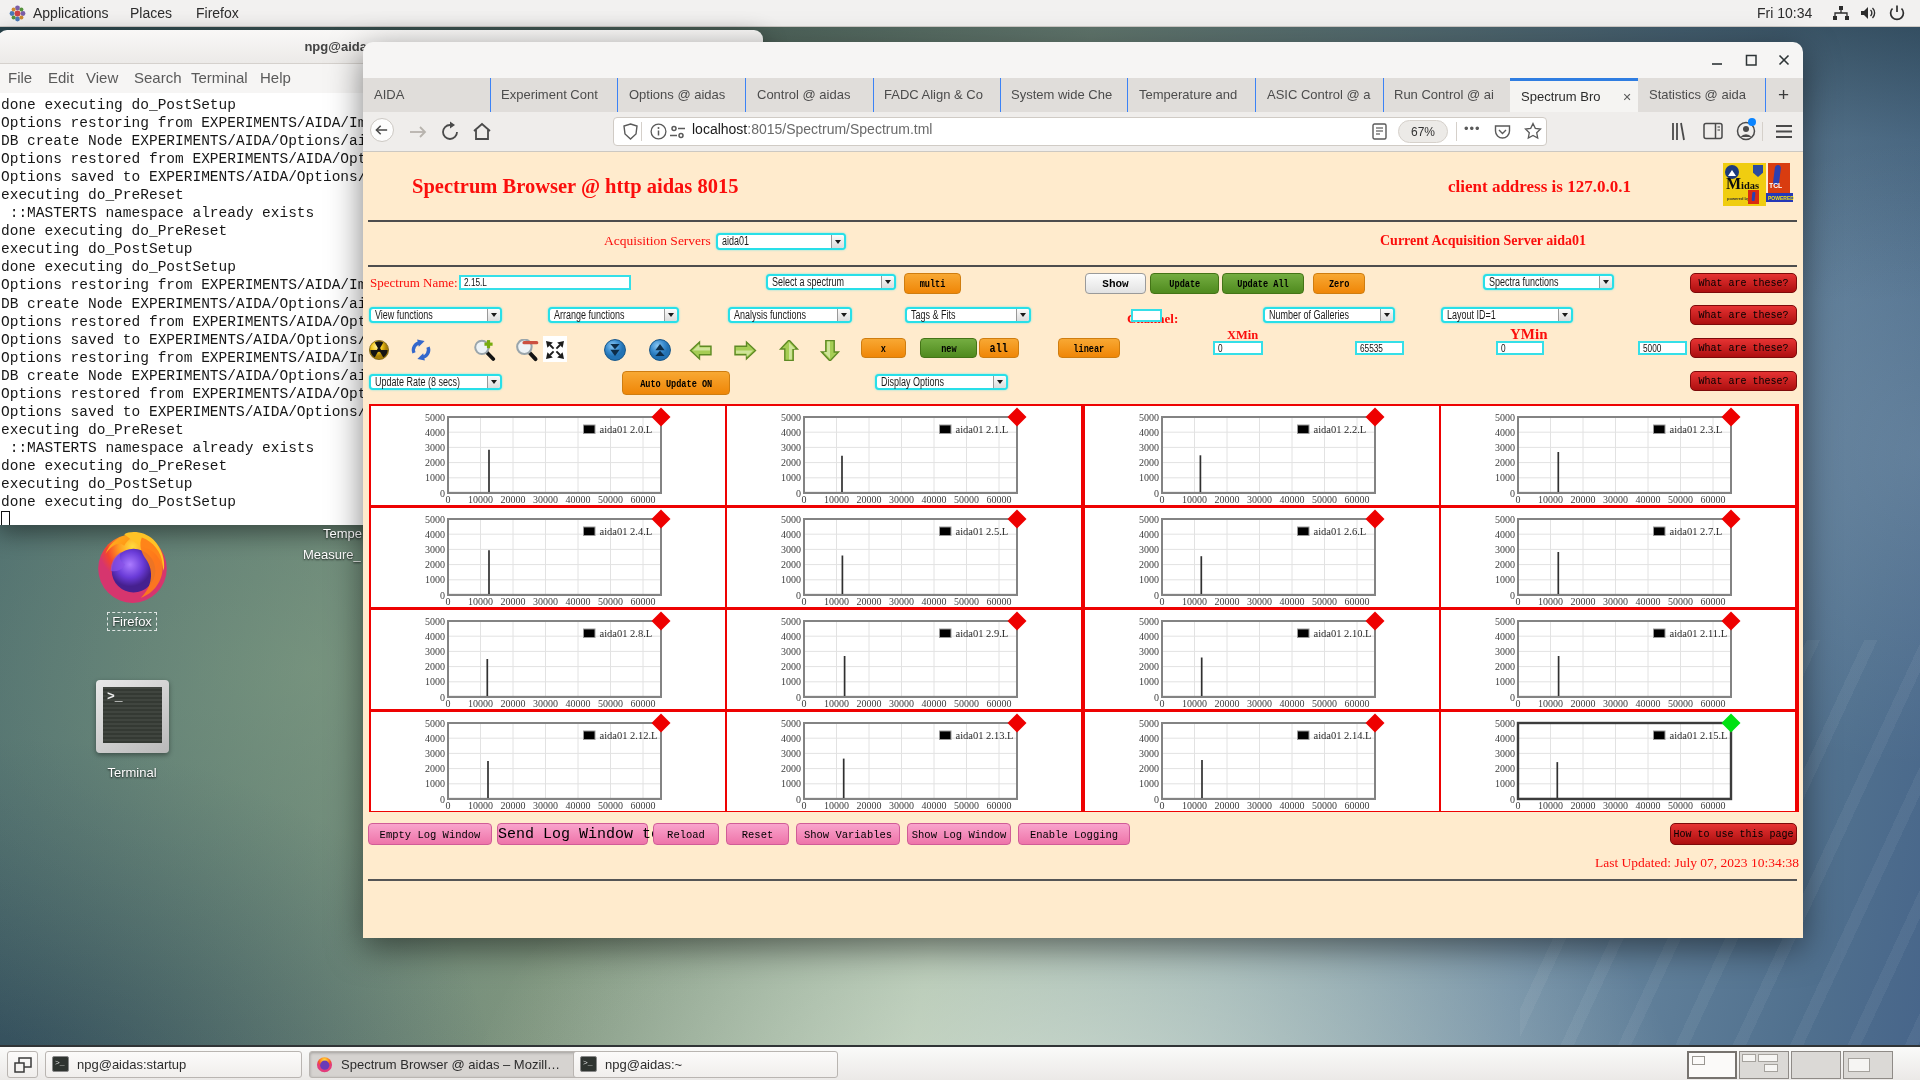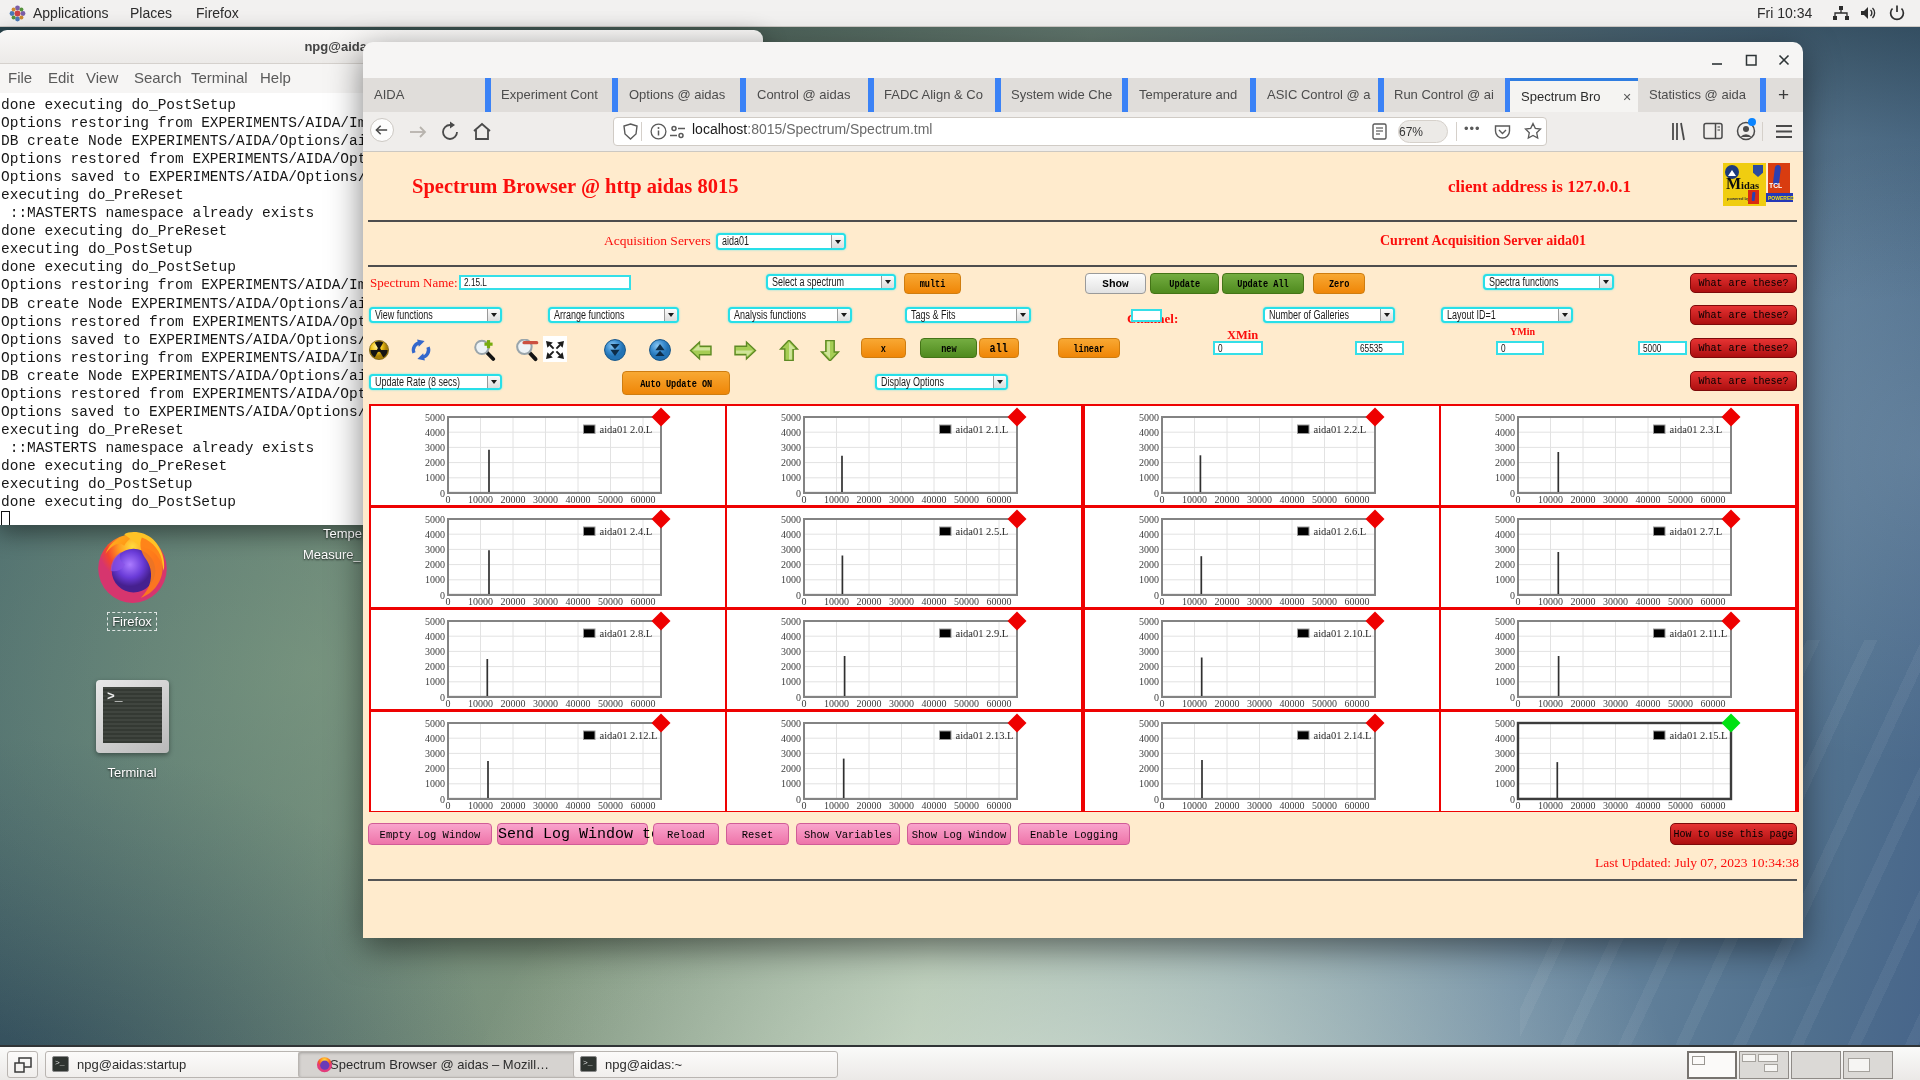--- a/index.html
+++ b/index.html
@@ -35,21 +35,21 @@
 .dlabel { position:absolute; color:#fff; font-size:13px; text-align:center;
   text-shadow:0 1px 2px rgba(0,0,0,0.85); }
 
 #fx { position:absolute; left:363px; top:42px; width:1440px; height:896px; border-radius:10px 10px 0 0;
   box-shadow:0 10px 34px rgba(0,0,0,0.5); background:#f6f5f4; }
 #fxtitle { position:absolute; left:0; top:0; width:100%; height:36px; background:linear-gradient(#f7f6f5,#f0eeec);
   border-radius:10px 10px 0 0; border-bottom:1px solid #dad6d1; text-align:center; font-size:13px; font-weight:bold;
   color:#2e3436; line-height:36px; }
 #fxtabs { position:absolute; left:0; top:36px; width:100%; height:34px; background:#e0ddda; }
 .tab { position:absolute; top:78px; height:34px; line-height:34px; font-size:13px; color:#4c4c4c;
-  padding-left:11px; border-right:6px solid #3b82f6; overflow:hidden; white-space:nowrap; }
+  padding-left:11px; border-right:1px solid #3b82f6; overflow:hidden; white-space:nowrap; }
 .tab.active { background:#f5f4f2; border-top:3px solid #2f7de1; line-height:31px; color:#2b2b2b; border-right:none; }
 .tabx { margin-left:22px; font-size:11px; color:#5a5a5a; }
 #fxnav { position:absolute; left:0; top:70px; width:100%; height:40px; background:#efedeb; border-bottom:1px solid #ccc8c2; }
 .nico { position:absolute; top:8px; width:24px; height:24px; }
 #fxcontent { position:absolute; left:0; top:110px; width:1440px; height:786px; background:#ffebcd; overflow:hidden; }
 
 .rlab { position:absolute; font-family:"Liberation Serif",serif; color:#fb0e0c; white-space:nowrap; }
 .bold { font-weight:bold;margin-left:44px; }
 .hr { position:absolute; height:2px; background:#4d4d4d; }
 .btn { position:absolute; text-align:center; font-weight:bold; color:#000; border-radius:4px; white-space:nowrap;font-family:Liberation Mono, monospace; }
@@ -248,21 +248,21 @@
   </svg>
 <div class="abs" style="left:692px;top:121px;font-size:14px;color:#1a1a1a">localhost<span style="color:#6a6a6a">:8015/Spectrum/Spectrum.tml</span></div>
 <svg class="abs" style="left:1372px;top:123px" width="15" height="17" viewBox="0 0 15 17">
     <rect x="1" y="1" width="13" height="15" rx="1.5" fill="none" stroke="#5a5a5a" stroke-width="1.4"></rect>
     <g stroke="#5a5a5a" stroke-width="1.2">
       <line x1="4" y1="5" x2="11" y2="5"></line>
       <line x1="4" y1="8" x2="11" y2="8"></line>
       <line x1="4" y1="11" x2="8" y2="11"></line>
     </g>
   </svg>
-<div class="abs" style="left:1398px;top:120px;width:50px;height:23px;background:#eceae7;border:1px solid #d6d1cb;border-radius:12px;text-align:left;line-height:23px;font-size:12px;color:#333">67%</div>
+<div class="abs" style="left:1398px;top:120px;width:50px;height:23px;background:#eceae7;border:1px solid #d6d1cb;border-radius:12px;text-align:center;line-height:23px;font-size:12px;color:#333">67%</div>
 <div class="abs" style="left:1456px;top:122px;width:1px;height:19px;background:#d5d0ca"></div>
 <div class="abs" style="left:1464px;top:121px;font-size:13px;color:#5a5a5a;letter-spacing:1px">•••</div>
 <svg class="abs" style="left:1494px;top:124px" width="17" height="16" viewBox="0 0 17 16">
     <path d="M1.5 2 L15.5 2 L15.5 7 A7 7 0 0 1 1.5 7 Z" fill="none" stroke="#5a5a5a" stroke-width="1.4"></path>
     <polyline points="5,6 8.5,9.5 12,6" fill="none" stroke="#5a5a5a" stroke-width="1.4"></polyline>
   </svg>
 <svg class="abs" style="left:1524px;top:122px" width="18" height="18" viewBox="0 0 18 18">
     <path d="M9 1.5 L11.3 6.3 L16.5 7 L12.7 10.7 L13.7 16 L9 13.4 L4.3 16 L5.3 10.7 L1.5 7 L6.7 6.3 Z" fill="none" stroke="#5a5a5a" stroke-width="1.3"></path>
   </svg>
 <svg class="abs" style="left:1671px;top:122px" width="20" height="19" viewBox="0 0 20 19">
@@ -397,21 +397,21 @@
   </div>
 <div class="btn br" style="left:1690px;top:305px;width:107px;height:20px;line-height:20px;font-size:10px"><span>What are these?</span></div>
 <div class="btn bo" style="left:861px;top:338px;width:45px;height:20px;line-height:20px;font-size:11px"><span>x</span></div>
 <div class="btn bg" style="left:920px;top:338px;width:57px;height:20px;line-height:20px;font-size:11px"><span>new</span></div>
 <div class="btn bo" style="left:979px;top:338px;width:40px;height:20px;line-height:20px;font-size:13px"><span>all</span></div>
 <div class="btn bo" style="left:1058px;top:338px;width:62px;height:20px;line-height:20px;font-size:11px"><span>linear</span></div>
 <div class="rlab bold" style="left:1183px;top:328px;font-size:12.5px">XMin</div>
 <div class="inp" style="left:1213px;top:341px;width:50px;height:14px;line-height:10px;font-size:11px"><span>0</span></div>
 <div class="rlab bold" style="left:1322px;top:341.5px;font-size:12.5px">XMax</div>
 <div class="inp" style="left:1355px;top:341px;width:49px;height:14px;line-height:10px;font-size:11px"><span>65535</span></div>
-<div class="rlab bold" style="left:1466px;top:326px;font-size:10px">YMin</div>
+<div class="rlab bold" style="left:1466px;top:326px;font-size:15px">YMin</div>
 <div class="inp" style="left:1496px;top:341px;width:48px;height:14px;line-height:10px;font-size:11px"><span>0</span></div>
 <div class="rlab bold" style="left:1605px;top:341.5px;font-size:12.5px">YMax</div>
 <div class="inp" style="left:1638px;top:341px;width:49px;height:14px;line-height:10px;font-size:11px"><span>5000</span></div>
 <div class="btn br" style="left:1690px;top:338px;width:107px;height:20px;line-height:20px;font-size:10px"><span>What are these?</span></div>
 <div class="sel" style="left:369px;top:374px;width:133px;height:16px">
     <span class="st" style="line-height:12px">Update Rate (8 secs)</span>
     <span class="sa" style="height:12px">
       <i></i>
     </span>
   </div>
@@ -1033,21 +1033,21 @@
 
 <div id="taskbar">
   <div class="task" style="left:7px;top:4px;width:31px;padding-left:0"></div>
   <svg class="abs" style="left:14px;top:10px" width="18" height="16" viewBox="0 0 18 16">
       <g fill="none" stroke="#3a3a3a" stroke-width="1.5">
         <rect x="5" y="1" width="12" height="9"></rect>
         <rect x="1" y="6" width="9" height="9" fill="#f4f2f0"></rect>
       </g>
     </svg>
   <div class="task" style="left:45px;width:257px">npg@aidas:startup</div>
-  <div class="task active" style="left:298px;width:292px">Spectrum Browser @ aidas – Mozill…</div>
+  <div class="task active" style="left:309px;width:292px">Spectrum Browser @ aidas – Mozill…</div>
   <div class="task" style="left:573px;width:265px">npg@aidas:~</div>
   <div class="abs" style="left:52px;top:9px;width:17px;height:16px;background:#2f3430;border:1px solid #888;border-radius:2px">
       <span style="color:#ddd;font-size:8px;font-family:'Liberation Mono',monospace;position:absolute;left:2px;top:1px">&gt;_</span>
     </div>
   <div class="abs" style="left:316px;top:9px;width:17px;height:17px"><svg width="17" height="17" viewBox="0 0 70 70">
         <circle cx="35" cy="36" r="31" fill="url(#ffo2)"></circle>
         <defs>
           <radialGradient id="ffo2" cx="50%" cy="20%">
             <stop offset="0%" stop-color="#ffe14d"></stop>
             <stop offset="45%" stop-color="#ff9a1f"></stop>

